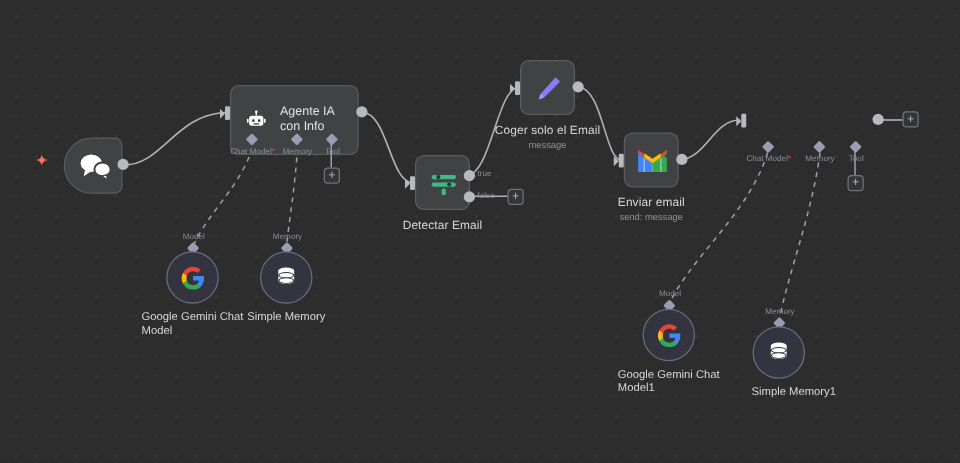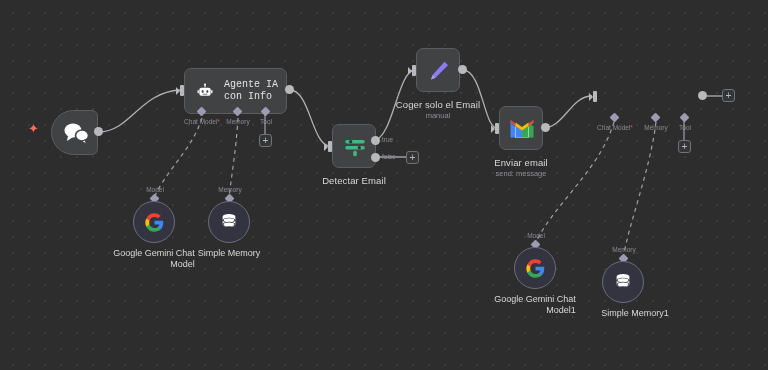--- a/index.html
+++ b/index.html
@@ -151,21 +151,21 @@
     background: #333440;
     border: 1px solid #6b6c7d;
     display: flex;
     align-items: center;
     justify-content: center;
   }
   .sub-label {
     position: absolute;
     left: 50%;
     transform: translateX(-50%);
-    text-align: right;
+    text-align: left;
     color: #d7d8db;
     font-size: 9px;
     line-height: 11px;
     white-space: nowrap;
   }
   .sub-port {
     position: absolute;
     width: 7px; height: 7px;
     background: #9b9cb4;
     transform: rotate(45deg);
@@ -214,21 +214,21 @@
     <svg width="30" height="24" viewBox="0 0 30 24" style="position:absolute; left:9px; top:10px;">
       <ellipse cx="12" cy="9.5" rx="8.5" ry="7" fill="#ffffff"></ellipse>
       <path d="M 7 15 L 6 20 L 12 16 Z" fill="#ffffff"></path>
       <ellipse cx="21" cy="14.5" rx="6.5" ry="5.5" fill="#ffffff" stroke="#414244" stroke-width="1.6"></ellipse>
       <path d="M 24 19 L 25.5 23 L 20.5 20 Z" fill="#ffffff" stroke="#414244" stroke-width="1"></path>
     </svg>
   </div>
   <div class="bolt" style="left:28px; top:122px;">✦</div>
   <div class="port-out" style="left:94px; top:127px;"></div>
 
-  <div class="node agent-node" style="left:184px; top:68px; width:103px; height:46px;font-family:Liberation Mono, monospace;">
+  <div class="node agent-node" style="left:184px; top:68px; width:103px; height:56px;">
     <svg width="20" height="20" viewBox="0 0 24 24">
       <rect x="3.5" y="7" width="17" height="12" rx="3" fill="#ffffff"></rect>
       <rect x="7" y="11" width="3" height="3.5" rx="1" fill="#414244"></rect>
       <rect x="14" y="11" width="3" height="3.5" rx="1" fill="#414244"></rect>
       <rect x="8.5" y="16" width="7" height="1.3" rx="0.6" fill="#414244"></rect>
       <rect x="11.2" y="2.5" width="1.6" height="4" fill="#ffffff"></rect>
       <circle cx="12" cy="2.2" r="1.6" fill="#ffffff"></circle>
       <rect x="0.8" y="10.5" width="2" height="5" rx="1" fill="#ffffff"></rect>
       <rect x="21.2" y="10.5" width="2" height="5" rx="1" fill="#ffffff"></rect>
     </svg>
@@ -271,21 +271,21 @@
 
   <div class="node" style="left:416px; top:48px; width:44px; height:44px;">
     <svg width="24" height="24" viewBox="0 0 24 24" style="position:absolute; left:10px; top:10px;">
       <path d="M 17.5 2.8 L 21 6.3 L 8.5 18.8 L 4 20.5 L 5.6 16 Z" fill="#8b7bf7"></path>
       <path d="M 5.6 16 L 8.5 18.8 L 4 20.5 Z" fill="#a79bfa"></path>
     </svg>
   </div>
   <div class="port-in" style="left:412px; top:65px;"></div>
   <div class="port-out" style="left:458px; top:65px;"></div>
   <div class="node-label" style="left:438px; top:99px;">Coger solo el Email</div>
-  <div class="node-sublabel" style="left:438px; top:111px;">manual</div>
+  <div class="node-sublabel" style="left:438px; top:111px;">message</div>
 
   <div class="node" style="left:499px; top:106px; width:44px; height:44px;">
     <svg width="26" height="20" viewBox="0 0 26 20" style="position:absolute; left:9px; top:12px;">
       <path d="M 1.5 18.5 L 1.5 4 L 6 7.4 L 6 18.5 Z" fill="#4285f4"></path>
       <path d="M 20 18.5 L 20 4 L 24.5 7.4 L 24.5 18.5 Z" fill="#34a853"></path>
       <path d="M 1.5 4 L 13 12.5 L 24.5 4 L 24.5 1.5 L 13 10 L 1.5 1.5 Z" fill="#ea4335"></path>
       <path d="M 6 18.5 L 6 7.4 L 13 12.6 L 20 7.4 L 20 18.5 L 13 18.5 Z" fill="#fbbc04"></path>
       <path d="M 6 7.4 L 13 12.6 L 20 7.4 L 20 18.5 L 6 18.5 Z" fill="#ffffff"></path>
       <path d="M 1.5 2.5 L 13 11.5 L 13 18.5 L 6.5 18.5 L 6.5 7 L 1.5 3.6 Z" fill="#4285f4"></path>
       <path d="M 24.5 2.5 L 13 11.5 L 13 18.5 L 19.5 18.5 L 19.5 7 L 24.5 3.6 Z" fill="#34a853"></path>

